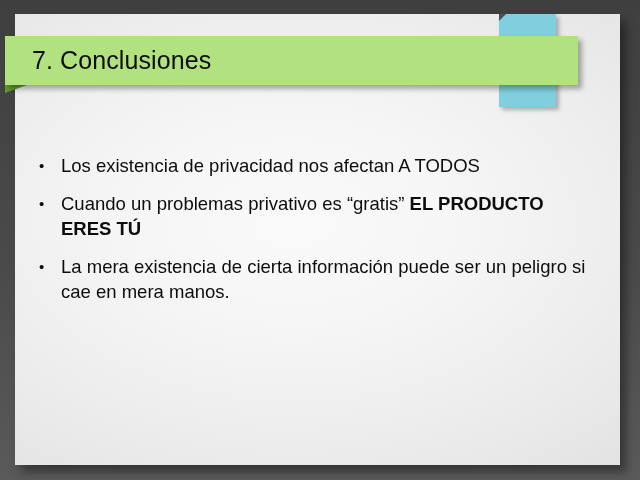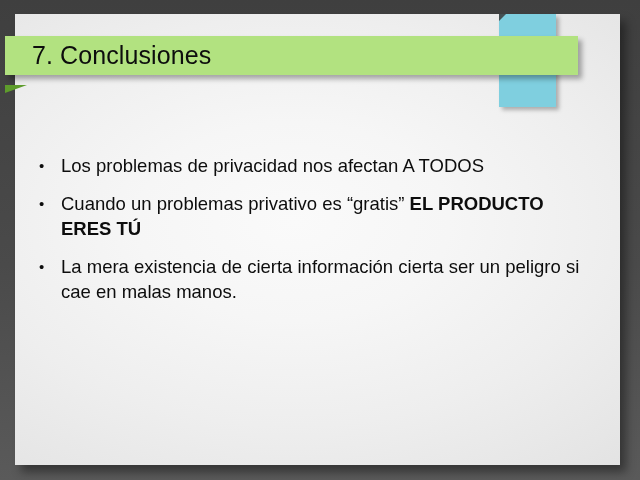--- a/index.html
+++ b/index.html
@@ -57,21 +57,21 @@
     border-bottom: 7px solid transparent;
     opacity: 0.85;
   }
 
   
   #title-banner {
     position: absolute;
     left: 5px;        
     top: 36px;
     width: 573px;
-    height: 39px;
+    height: 49px;
     background: #b2e280;
     box-shadow: 4px 4px 5px rgba(0,0,0,0.32);
     display: flex;
     align-items: center;
     z-index: 5;
   }
   #title-fold {
     position: absolute;
     left: 5px;
     top: 85px;
@@ -132,29 +132,29 @@
 
   <div id="slide">
 
     <div id="blue-bar">
       <span id="blue-bar-fold"></span>
     </div>
 
     <ul id="body-list">
         <li class="bullet-row">
           <span class="bullet-marker">•</span>
-          <span class="bullet-text"><span>Los problemas de privacidad nos afectan A TODOS</span></span>
+          <span class="bullet-text"><span>Los existencia de privacidad nos afectan A TODOS</span></span>
         </li>
         <li class="bullet-row">
           <span class="bullet-marker">•</span>
           <span class="bullet-text"><span>Cuando un problemas privativo es “gratis” </span><b>EL PRODUCTO ERES TÚ</b></span>
         </li>
         <li class="bullet-row">
           <span class="bullet-marker">•</span>
-          <span class="bullet-text"><span>La mera existencia de cierta información cierta ser un peligro si cae en malas manos.</span></span>
+          <span class="bullet-text"><span>La mera existencia de cierta información puede ser un peligro si cae en mera manos.</span></span>
         </li>
       </ul>
 
   </div>
 
   <div id="title-fold"></div>
 
   <div id="title-banner">
     <span id="title-text">7. Conclusiones</span>
   </div>

